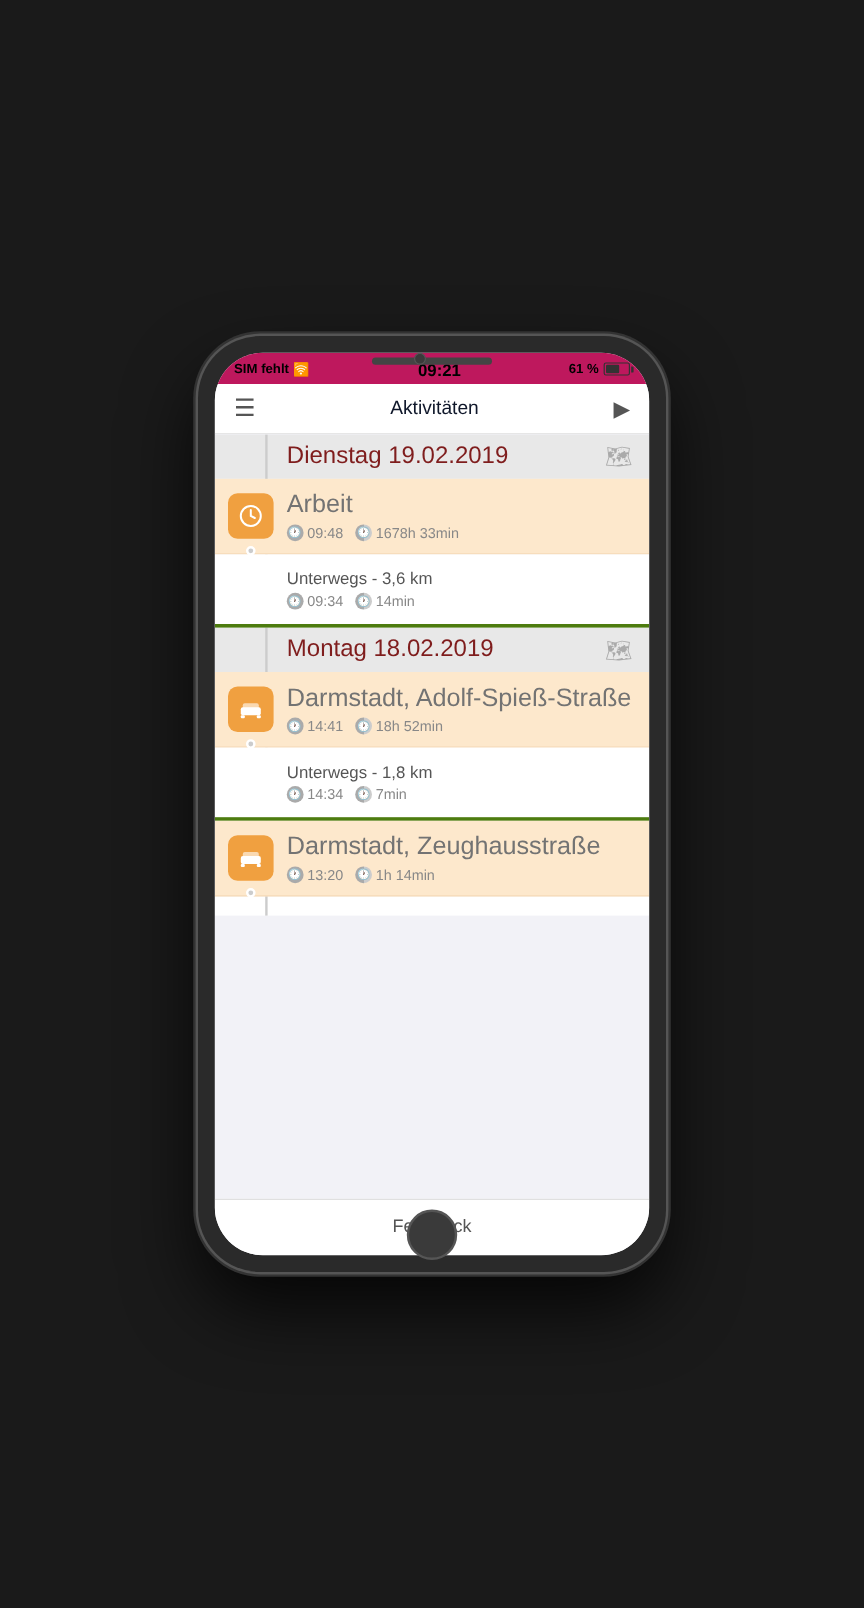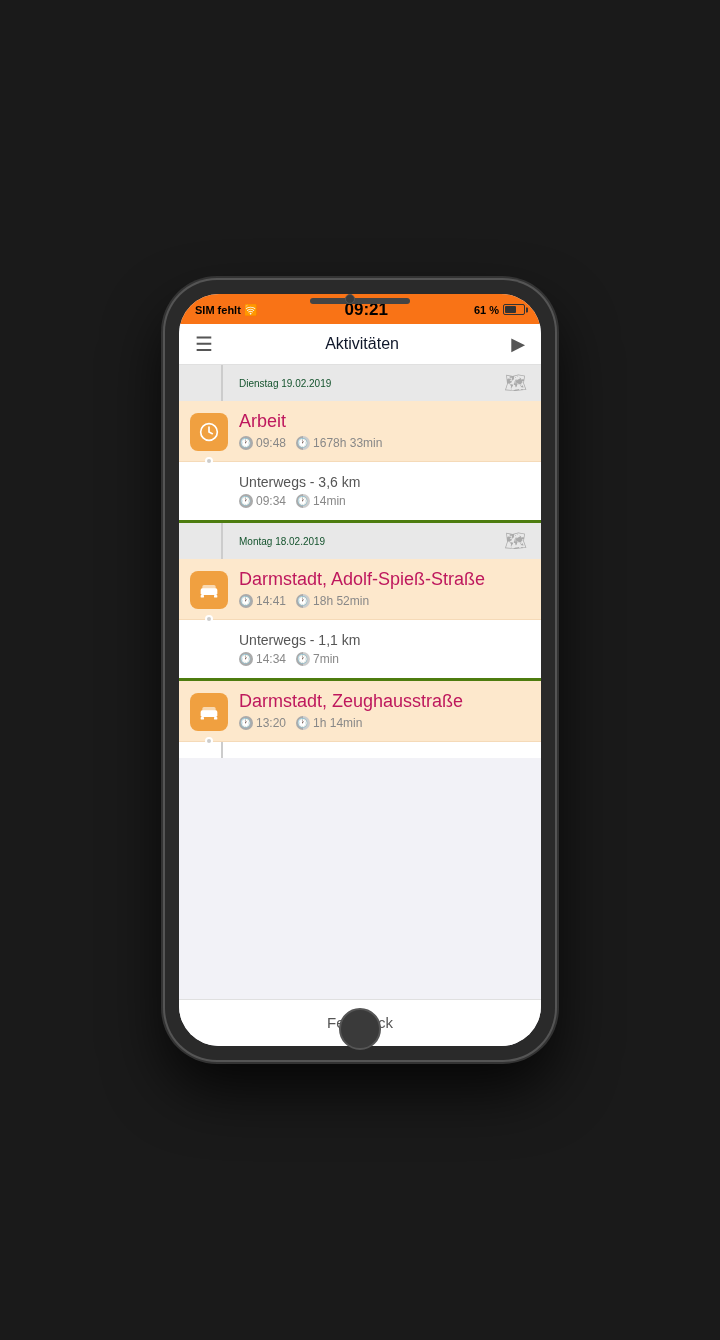--- a/index.html
+++ b/index.html
@@ -31,32 +31,32 @@
       height: 100%;
       background: #f2f2f7;
       border-radius: 40px;
       overflow: hidden;
       display: flex;
       flex-direction: column;
     }
 
     
     .status-bar {
-      background: #f97316;
+      background: #be185d;
       display: flex;
       justify-content: space-between;
       align-items: center;
       padding: 6px 16px 4px;
       font-size: 11px;
       font-weight: 600;
       flex-shrink: 0;
     }
 
     .status-left { display: flex; align-items: center; gap: 4px; }
-    .status-center { font-size: 17px; font-weight: 600; }
+    .status-center { font-size: 14px; font-weight: 600; }
     .status-right { display: flex; align-items: flex-start; gap: 4px; }
 
     .wifi-icon { font-size: 11px; }
 
     .battery {
       display: inline-flex;
       align-items: center;
       gap: 2px;
     }
     .battery-body {
@@ -112,22 +112,22 @@
     
     .date-header {
       background: #e8e8e8;
       display: flex;
       align-items: center;
       justify-content: space-between;
       padding: 7px 14px 7px 60px;
     }
 
     .date-text {
-      font-size: 10px;
-      color: #14532d;
+      font-size: 20px;
+      color: #7f1d1d;
     }
 
     .map-icon {
       color: #aaa;
       font-size: 18px;
     }
 
     
     .timeline {
       position: relative;
@@ -187,22 +187,22 @@
       left: 50%;
       transform: translateX(-50%);
       z-index: 2;
     }
 
     .activity-info {
       flex: 1;
     }
 
     .activity-title {
-      font-size: 18px;
-      color: #be185d;
+      font-size: 21px;
+      color: #737373;
       margin-bottom: 4px;
     }
 
     .activity-meta {
       display: flex;
       align-items: center;
       gap: 10px;
     }
 
     .meta-item {
@@ -425,21 +425,21 @@
                 <div class="clock-icon-half">🕐</div>
                 <span>18h 52min</span>
               </div>
             </div>
           </div>
         </div>
 
         <div class="travel-item">
           <div class="travel-spacer"></div>
           <div class="travel-info">
-            <div class="travel-title">Unterwegs - 1,1 km</div>
+            <div class="travel-title">Unterwegs - 1,8 km</div>
             <div class="activity-meta">
               <div class="meta-item">
                 <div class="clock-icon">🕐</div>
                 <span>14:34</span>
               </div>
               <div class="meta-item">
                 <div class="clock-icon-half">🕐</div>
                 <span>7min</span>
               </div>
             </div>

